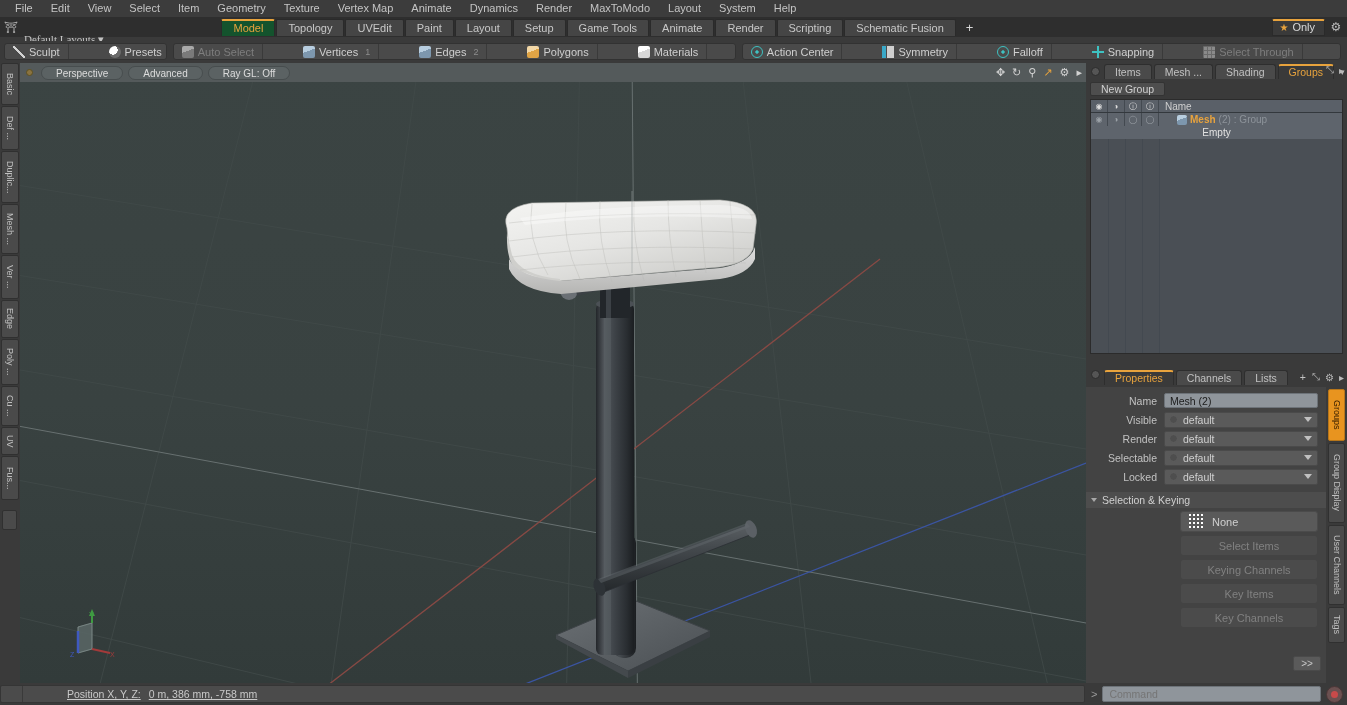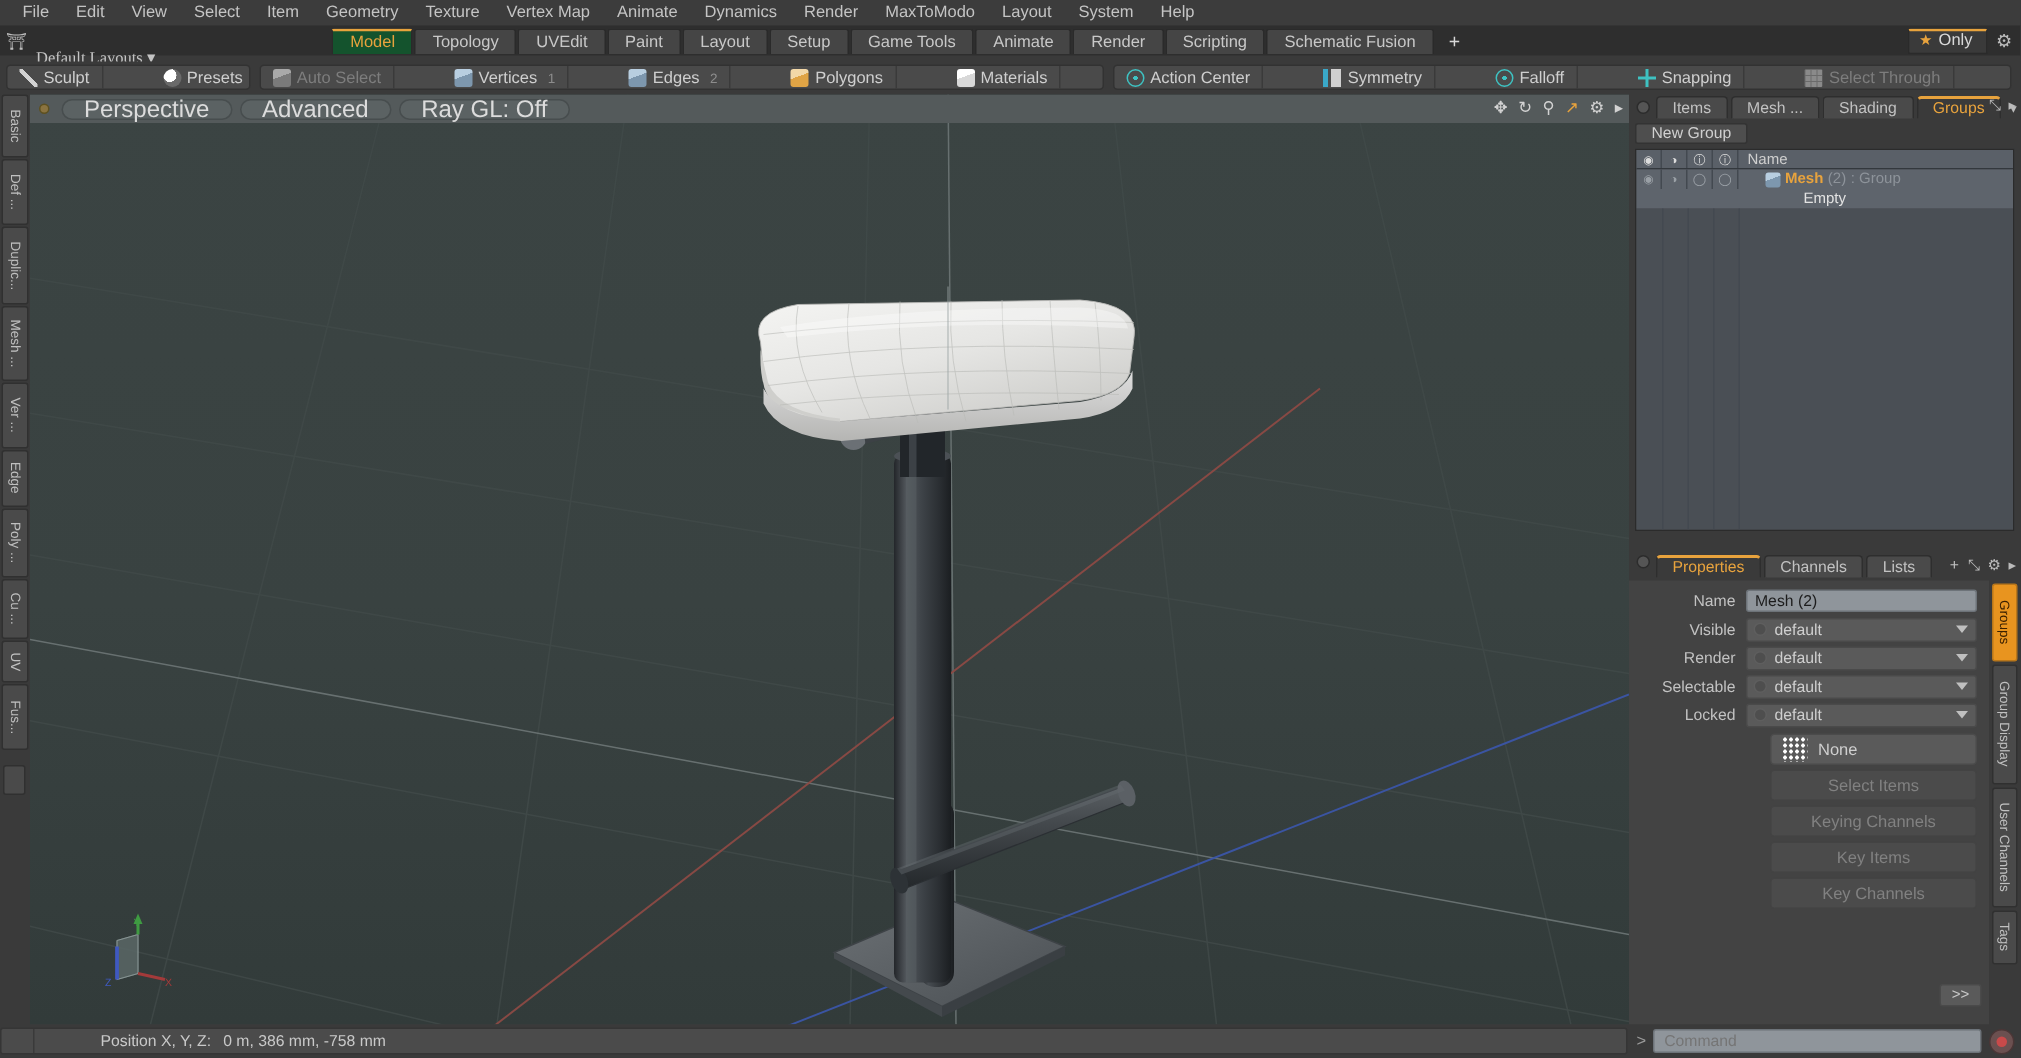--- a/index.html
+++ b/index.html
@@ -125,21 +125,21 @@
     background:#37403f; overflow:hidden;
   }
   .vp-header {
     position:absolute; left:0; top:0; width:100%; height:19px;
     background:#545a5b; display:flex; align-items:center; padding-left:6px; z-index:5;
   }
   .vp-dot { width:7px;height:7px;border-radius:50%;background:#8a7340;border:1px solid #5d5020;margin-right:8px;}
   .vp-btn {
     height:14px; line-height:13px; padding:0 14px; margin-right:5px;
     background:#5b6263; border:1px solid #474d4e; border-radius:7px;
-    color:#dcdcdc; font-size:16px; white-space:nowrap;
+    color:#dcdcdc; font-size:10px; white-space:nowrap;
   }
   .vp-icons { position:absolute; right:4px; top:0; height:19px; display:flex; align-items:center; gap:7px; }
   .vp-icons span { color:#d2d2d2; font-size:11px; line-height:1; }
   .vp-icons .accent { color:#e8a33d; }
 
   
   .scene { position:absolute; inset:0; }
   .scene svg { position:absolute; left:0; top:0; }
 
   .vp-stats {
@@ -221,21 +221,21 @@
     width:17px; margin:0 2px 2px 2px; background:#4a4a4a; border:1px solid #303030; border-radius:2px;
     color:#c0c0c0; font-size:9px; writing-mode:vertical-rl; text-orientation:mixed;
     display:flex; align-items:center; justify-content:center; padding:5px 0; white-space:nowrap;
   }
   .rvtab.active { background:#e8941f; color:#3a2000; border-color:#b8761a; }
 
   
   .statusbar { position:absolute; left:0; bottom:0; width:1347px; height:22px; background:#3a3a3a; }
   .status-left { position:absolute; left:0; top:2px; height:18px; width:1085px;
      background:#4b4b4b; border:1px solid #353535; border-radius:2px;
-     display:flex; align-items:center; padding-left:8px; color:#c9c9c9; font-size:10.5px;}
+     display:flex; align-items:center; padding-left:8px; color:#c9c9c9; font-size:10.5px;text-decoration:underline;}
   .status-left .gripper { position:absolute; left:0; top:0; bottom:0; width:22px;
      border-right:1px solid #3a3a3a; }
   .cmd-wrap { position:absolute; right:0; top:2px; width:260px; height:18px; display:flex; align-items:center; gap:5px; padding:0 4px;}
   .cmd-gt { color:#9a9a9a; font-size:11px; }
   .cmd-input { flex:1; height:16px; background:#8f959b; border:1px solid #6d7379; border-radius:2px;
      color:#5d6369; font-size:10.5px; line-height:15px; padding:0 6px;}
   .rec-btn { width:17px;height:17px;border-radius:50%;background:#6b5050;border:1px solid #4a3636;
      display:flex;align-items:center;justify-content:center;}
   .rec-dot { width:7px;height:7px;border-radius:50%;background:#c94a4a;}
 </style>
@@ -632,20 +632,24 @@
         </div>
         <div class="prow">
           <div class="plabel">Locked</div>
           <div class="pdrop">
             <span class="swatch"></span>
             <span>default</span>
             <span class="caret"></span>
           </div>
         </div>
 
+        <div class="psection" style="margin-top:6px">
+          <span class="tri down"></span>
+          <span>Selection &amp; Keying</span>
+        </div>
 
         <div class="btnbig">
           <span class="dotmatrix"></span>
           <span>None</span>
         </div>
         <div class="btnbig dim">Select Items</div>
         <div class="btnbig dim">Keying Channels</div>
         <div class="btnbig dim">Key Items</div>
         <div class="btnbig dim">Key Channels</div>
       </div>

